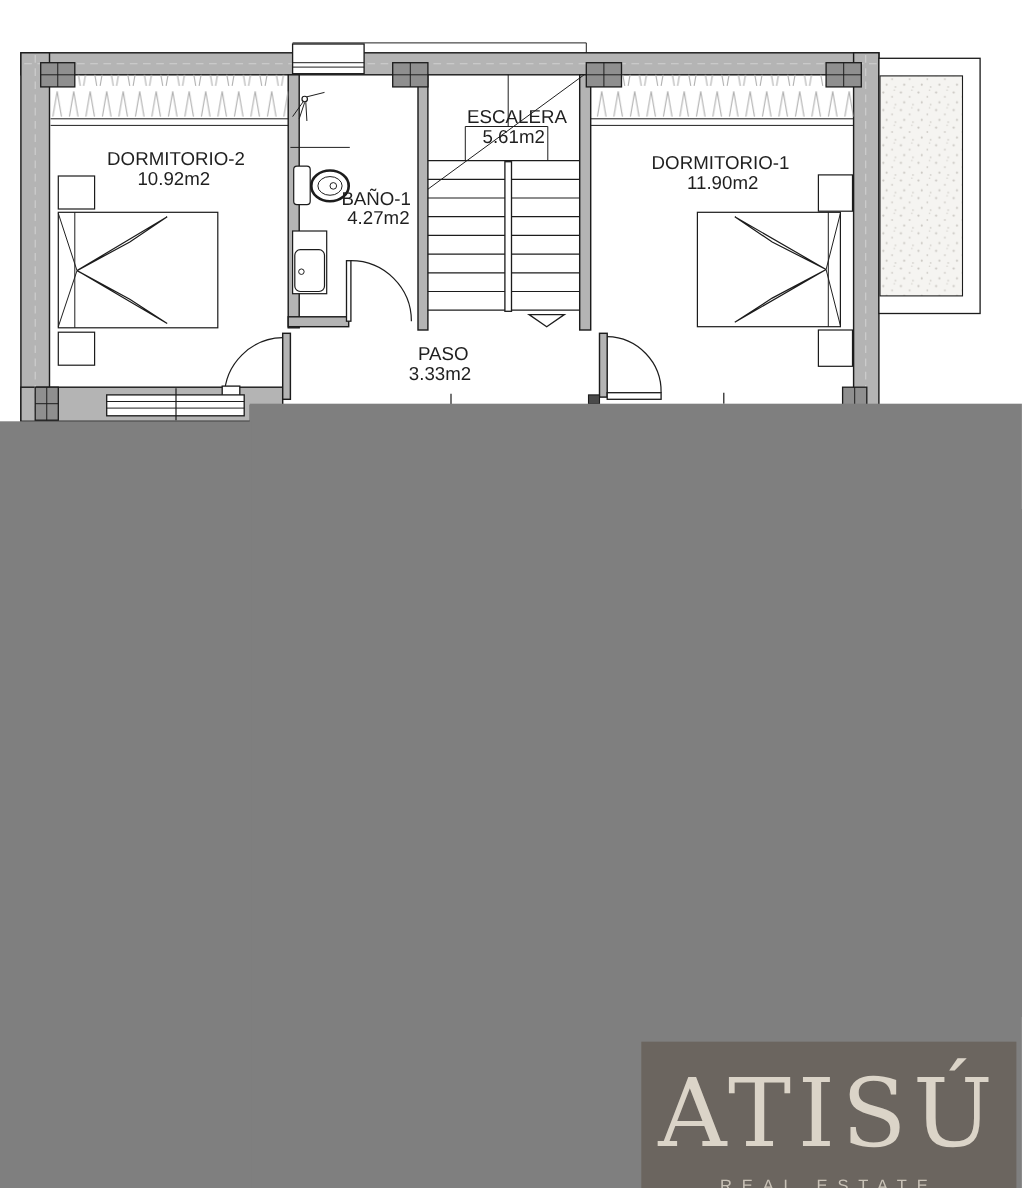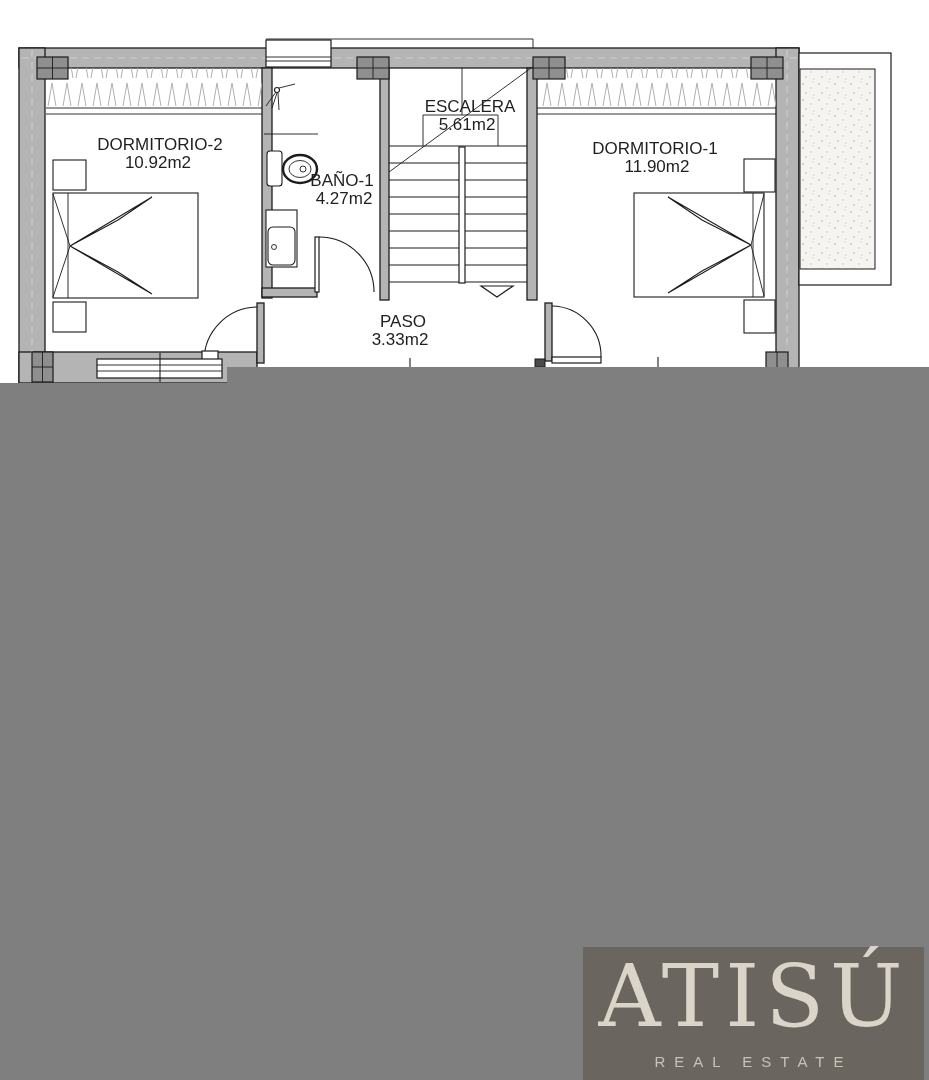--- a/index.html
+++ b/index.html
@@ -21,21 +21,21 @@
   .ln{stroke:var(--line);stroke-width:1.1;fill:none;}
   .lnb{stroke:var(--line);stroke-width:2.4;fill:none;}
   .thin{stroke-width:0.9;}
   .wh{fill:#ffffff;stroke:var(--line);stroke-width:1.2;}
   .furn{fill:#ffffff;stroke:var(--line);stroke-width:1.1;}
   .dash{stroke:#cfcfcf;stroke-width:1;stroke-dasharray:7 5;fill:none;}
   .lbl{font-family:"Liberation Sans",sans-serif;font-size:17px;fill:#1f1f1f;text-anchor:middle;}
   .overlay-a{position:absolute;left:227px;top:367px;width:702px;height:713px;background:var(--overlay);}
   .overlay-b{position:absolute;left:0;top:383px;width:229px;height:697px;background:var(--overlay);}
   .logo-box{position:absolute;left:583px;top:947px;width:341px;height:133px;background:var(--logo-bg);text-align:center;}
-  .logo-brand{font-family:"DejaVu Serif","Liberation Serif",serif;font-size:86px;line-height:1;letter-spacing:6px;color:var(--logo-text);padding-top:6px;font-weight:400;}
+  .logo-brand{font-family:"DejaVu Serif","Liberation Serif",serif;font-size:86px;line-height:1;letter-spacing:6px;color:var(--logo-text);padding-top:23px;font-weight:400;}
   .logo-tagline{font-family:"Liberation Sans",sans-serif;font-size:15px;letter-spacing:9px;color:var(--logo-sub);margin-top:14px;}
 </style>
 </head>
 <body>
 
 <div class="stage">
 
   <svg class="plan-svg" width="929" height="400" viewBox="0 0 929 400">
     <defs>
       <pattern id="hatch" width="15" height="40" patternUnits="userSpaceOnUse">

